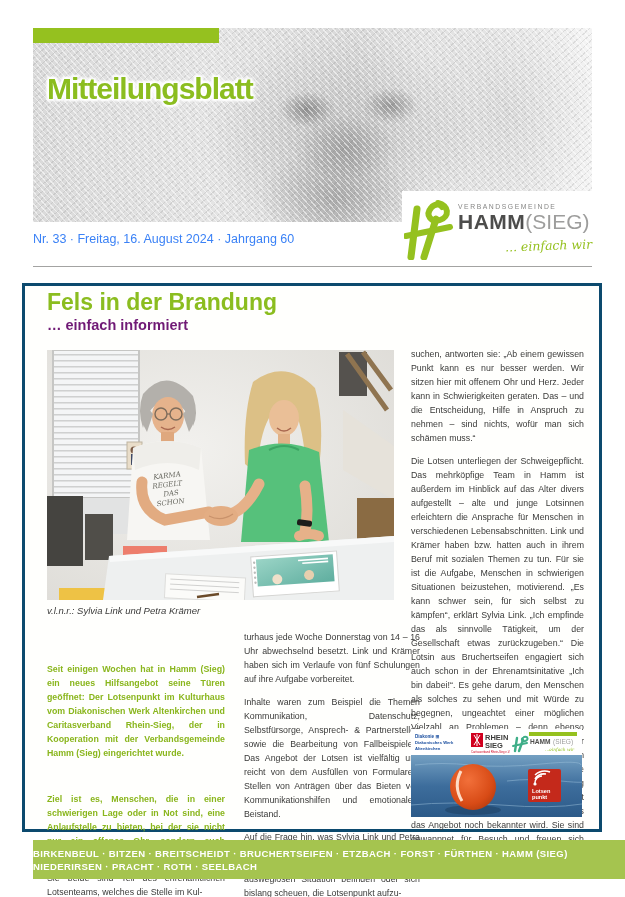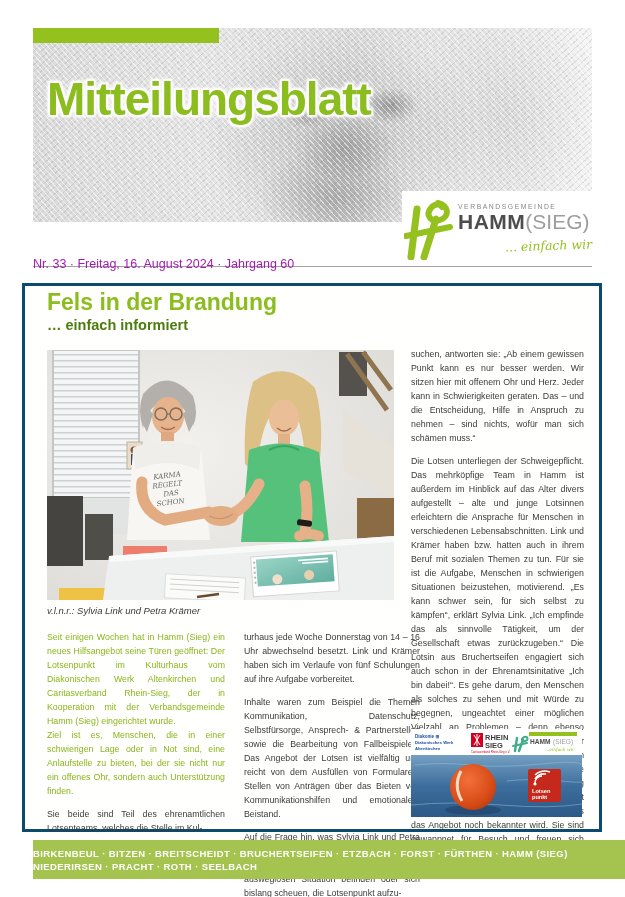--- a/index.html
+++ b/index.html
@@ -15,52 +15,52 @@
       radial-gradient(40px 26px at 64% 40%, rgba(95,95,95,.5), rgba(95,95,95,0) 70%),
       radial-gradient(70px 46px at 56% 62%, rgba(120,120,120,.45), rgba(120,120,120,0) 72%),
       radial-gradient(100px 70px at 54% 88%, rgba(110,110,110,.4), rgba(110,110,110,0) 75%),
       radial-gradient(180px 130px at 55% 55%, rgba(150,150,150,.38), rgba(150,150,150,0) 78%),
       radial-gradient(120px 160px at 85% 45%, rgba(190,190,190,.45), rgba(190,190,190,0) 80%),
       linear-gradient(90deg,#dadada 0%,#e4e4e4 32%,#d9d9d9 58%,#eeeeee 86%,#f4f4f4 100%);}
   .sketch::after{content:"";position:absolute;inset:0;
       background:
        repeating-linear-gradient(48deg, rgba(255,255,255,.55) 0 1px, rgba(255,255,255,0) 1px 4px),
        repeating-linear-gradient(-42deg, rgba(120,120,120,.18) 0 1px, rgba(120,120,120,0) 1px 5px);}
-  .masthead-title{left:47px;top:72px;z-index:4;font-size:46px;font-weight:bold;letter-spacing:-1px;
+  .masthead-title{left:47px;top:72px;z-index:4;font-size:30px;font-weight:bold;letter-spacing:-1px;
       color:#8bbd1f;
       text-shadow:0 0 4px #fff,0 0 8px #fff,2px 2px 2px #fff,-2px -2px 2px #fff,2px -2px 2px #fff,-2px 2px 2px #fff;}
-  .issue-line{left:33px;top:232px;font-size:12.5px;color:#a21caf;z-index:4;margin-top:25px;}
+  .issue-line{left:33px;top:232px;font-size:12.5px;color:#3b82f6;z-index:4;}
   .head-rule{left:33px;top:266px;width:559px;height:1px;background:#a3a3a2;}
 
   
   .logo-box{left:402px;top:191px;width:190px;height:74px;background:#fff;z-index:5;}
   .logo-mark{position:absolute;left:2px;top:5px;}
   .logo-text{position:absolute;left:56px;top:12px;width:132px;}
   .logo-region{font-size:6.8px;letter-spacing:1.55px;color:#868685;}
   .logo-name{margin-top:1px;font-size:21px;line-height:22px;white-space:nowrap;}
   .logo-name .main{font-weight:bold;color:#4d4d4c;letter-spacing:.5px;}
   .logo-name .suffix{font-weight:300;color:#9d9d9c;}
   .logo-tagline{position:absolute;right:0;top:47px;font-size:12.5px;color:#95c11f;
       font-family:"DejaVu Serif",serif;font-style:italic;transform:rotate(-2deg);white-space:nowrap;}
 
   
   .content-box{left:22px;top:283px;width:580px;height:549px;background:#fffffd;border:3px solid #0c4a6e;box-sizing:border-box;}
   .headline{position:absolute;left:22px;top:3px;font-size:23px;font-weight:bold;color:#8bbd1f;}
-  .subline{position:absolute;left:22px;top:31px;font-size:14.5px;font-weight:bold;color:#4d7c0f;text-align:right;}
+  .subline{position:absolute;left:22px;top:31px;font-size:14.5px;font-weight:bold;color:#701a75;text-align:right;}
   .photo{position:absolute;left:22px;top:64px;width:347px;height:250px;overflow:hidden;}
   .caption{position:absolute;left:22px;top:319px;font-size:9.5px;font-style:italic;color:#3b3b3a;}
 
   .col{position:absolute;font-size:8.8px;line-height:14px;text-align:justify;
        hyphens:auto;overflow-wrap:break-word;color:#3a3a39;}
   .col-left{left:22px;top:344px;width:178px;}
   .col-mid{left:219px;top:344px;width:176px;}
   .col-right{left:386px;top:61px;width:173px;}
   .para{margin:0 0 9px 0;}
   .para.nogap{margin-bottom:0;}
-  .para.green{color:#8ab61d;font-weight:normal;}
+  .para.green{color:#8ab61d;font-weight:bold;margin-top:32px;}
   .buoy{position:absolute;left:386px;top:443px;width:171px;height:88px;}
 
   
   .footer-bar{left:33px;top:840px;width:602px;height:39px;background:#a5c44f;
       display:flex;flex-direction:column;justify-content:center;gap:2px;}
   .footer-line{font-size:9.5px;font-weight:bold;color:#ffffff;letter-spacing:.4px;white-space:nowrap;}
 </style>
 </head>
 <body>
 

